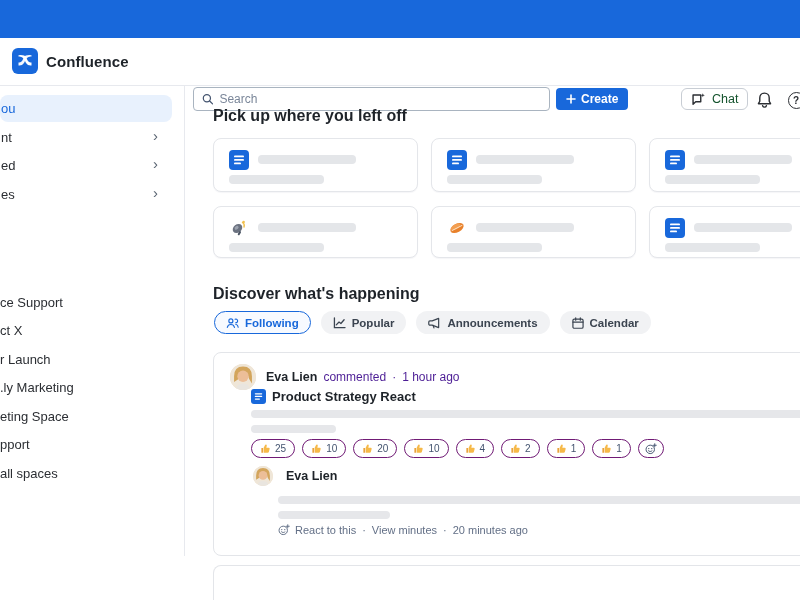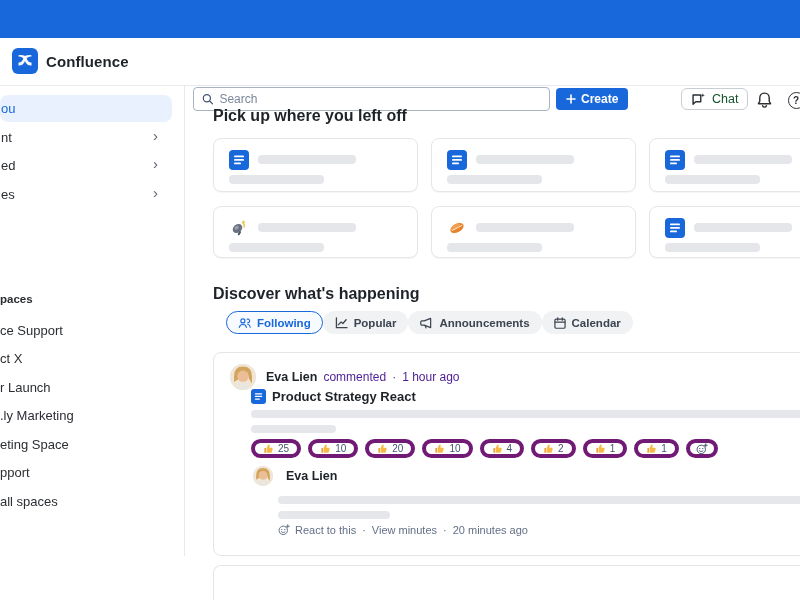--- a/index.html
+++ b/index.html
@@ -40,34 +40,34 @@
   .h-title { position:absolute; left:27px; font-size:16px; font-weight:700; color:#1E2329; }
   .pickup-title { top:21px; }
   .discover-title { top:199px; }
 
   .cards-grid { position:absolute; left:27px; top:52px; width:650px; display:grid; grid-template-columns:205px 205px 205px; grid-template-rows:54px 52px; column-gap:13px; row-gap:14px; }
   .mini-card { background:#fff; border:1px solid #E4E6EA; border-radius:8px; box-shadow:0 1px 1px rgba(9,30,66,.04); position:relative; cursor:pointer; }
   .mini-card .ic { position:absolute; left:15px; top:11px; width:20px; height:20px; }
   .mini-card .bar1 { position:absolute; left:44px; top:16px; width:98px; height:9px; border-radius:4px; background:#E4E6E9; }
   .mini-card .bar2 { position:absolute; left:15px; top:36px; width:95px; height:9px; border-radius:4px; background:#E4E6E9; }
 
-  .chips { position:absolute; left:40px; top:225px; display:flex; }
+  .chips { position:absolute; left:28px; top:225px; display:flex; gap:10px; }
   .chip { height:23px; padding:0 11px; border-radius:12px; background:#F1F2F4; border:1px solid transparent; display:flex; align-items:center; gap:6px; font-size:11.5px; font-weight:600; color:#3B4450; cursor:pointer; font-family:"Liberation Sans",sans-serif; }
   .chip.active { background:#F7FAFF; border:1px solid #1868DB; color:#1868DB; }
 
   .feed-card { position:absolute; left:27px; top:266px; width:607px; height:204px; background:#fff; border:1px solid #E3E5E9; border-radius:8px; overflow:hidden; }
   .avatar { border-radius:50%; overflow:hidden; background:#EFDFC8; flex:none; }
   .post-head { position:absolute; left:16px; top:11px; display:flex; align-items:center; gap:10px; }
   .post-head .name { font-size:12.5px; font-weight:700; color:#1E2329; cursor:pointer; }
   .meta { font-size:12px; color:#4c1d95; }
   .post-title-row { position:absolute; left:37px; top:36px; display:flex; align-items:center; gap:6px; cursor:pointer; }
   .post-title { font-size:13px; font-weight:700; color:#1E2329; }
   .sk { position:absolute; background:#E6E7EA; border-radius:4px; height:8px; }
   .reactions { position:absolute; left:37px; top:86px; display:flex; gap:7px; align-items:center; }
-  .pill { height:19px; padding:0 8px; background:#fff; border:4px solid #701a75; border-radius:10px; display:flex; align-items:center; gap:4px; font-size:10px; color:#44546F; cursor:pointer; font-family:"Liberation Sans",sans-serif; }
+  .pill { height:19px; padding:0 8px; background:#fff; border:1px solid #701a75; border-radius:10px; display:flex; align-items:center; gap:4px; font-size:10px; color:#44546F; cursor:pointer; font-family:"Liberation Sans",sans-serif; }
   .pill.add { padding:0 6px; }
   .comment-head { position:absolute; left:39px; top:113px; display:flex; align-items:center; gap:13px; }
   .comment-head .name { font-size:12.5px; font-weight:700; color:#1E2329; cursor:pointer; }
   .comment-footer { position:absolute; left:64px; top:171px; display:flex; align-items:center; gap:6px; font-size:11px; color:#626F86; }
   .comment-footer .lnk { cursor:pointer; display:flex; align-items:center; gap:5px; }
   .next-card { position:absolute; left:27px; top:479px; width:607px; height:50px; background:#fff; border:1px solid #E3E5E9; border-radius:8px 8px 0 0; border-bottom:none; }
 
   svg { display:block; }
 </style>
 </head>
@@ -136,21 +136,20 @@
         <span class="lbl">ed</span>
         <span class="chev">›</span>
       </div>
       <div class="nav-item">
         <span class="lbl">es</span>
         <span class="chev">›</span>
       </div>
     </div>
 
     <div class="spaces-group">
-      <div class="section-title">paces</div>
       <div class="space-item">
           <span>ce Support</span>
         </div>
       <div class="space-item">
           <span>ct X</span>
         </div>
       <div class="space-item">
           <span>r Launch</span>
         </div>
       <div class="space-item">

